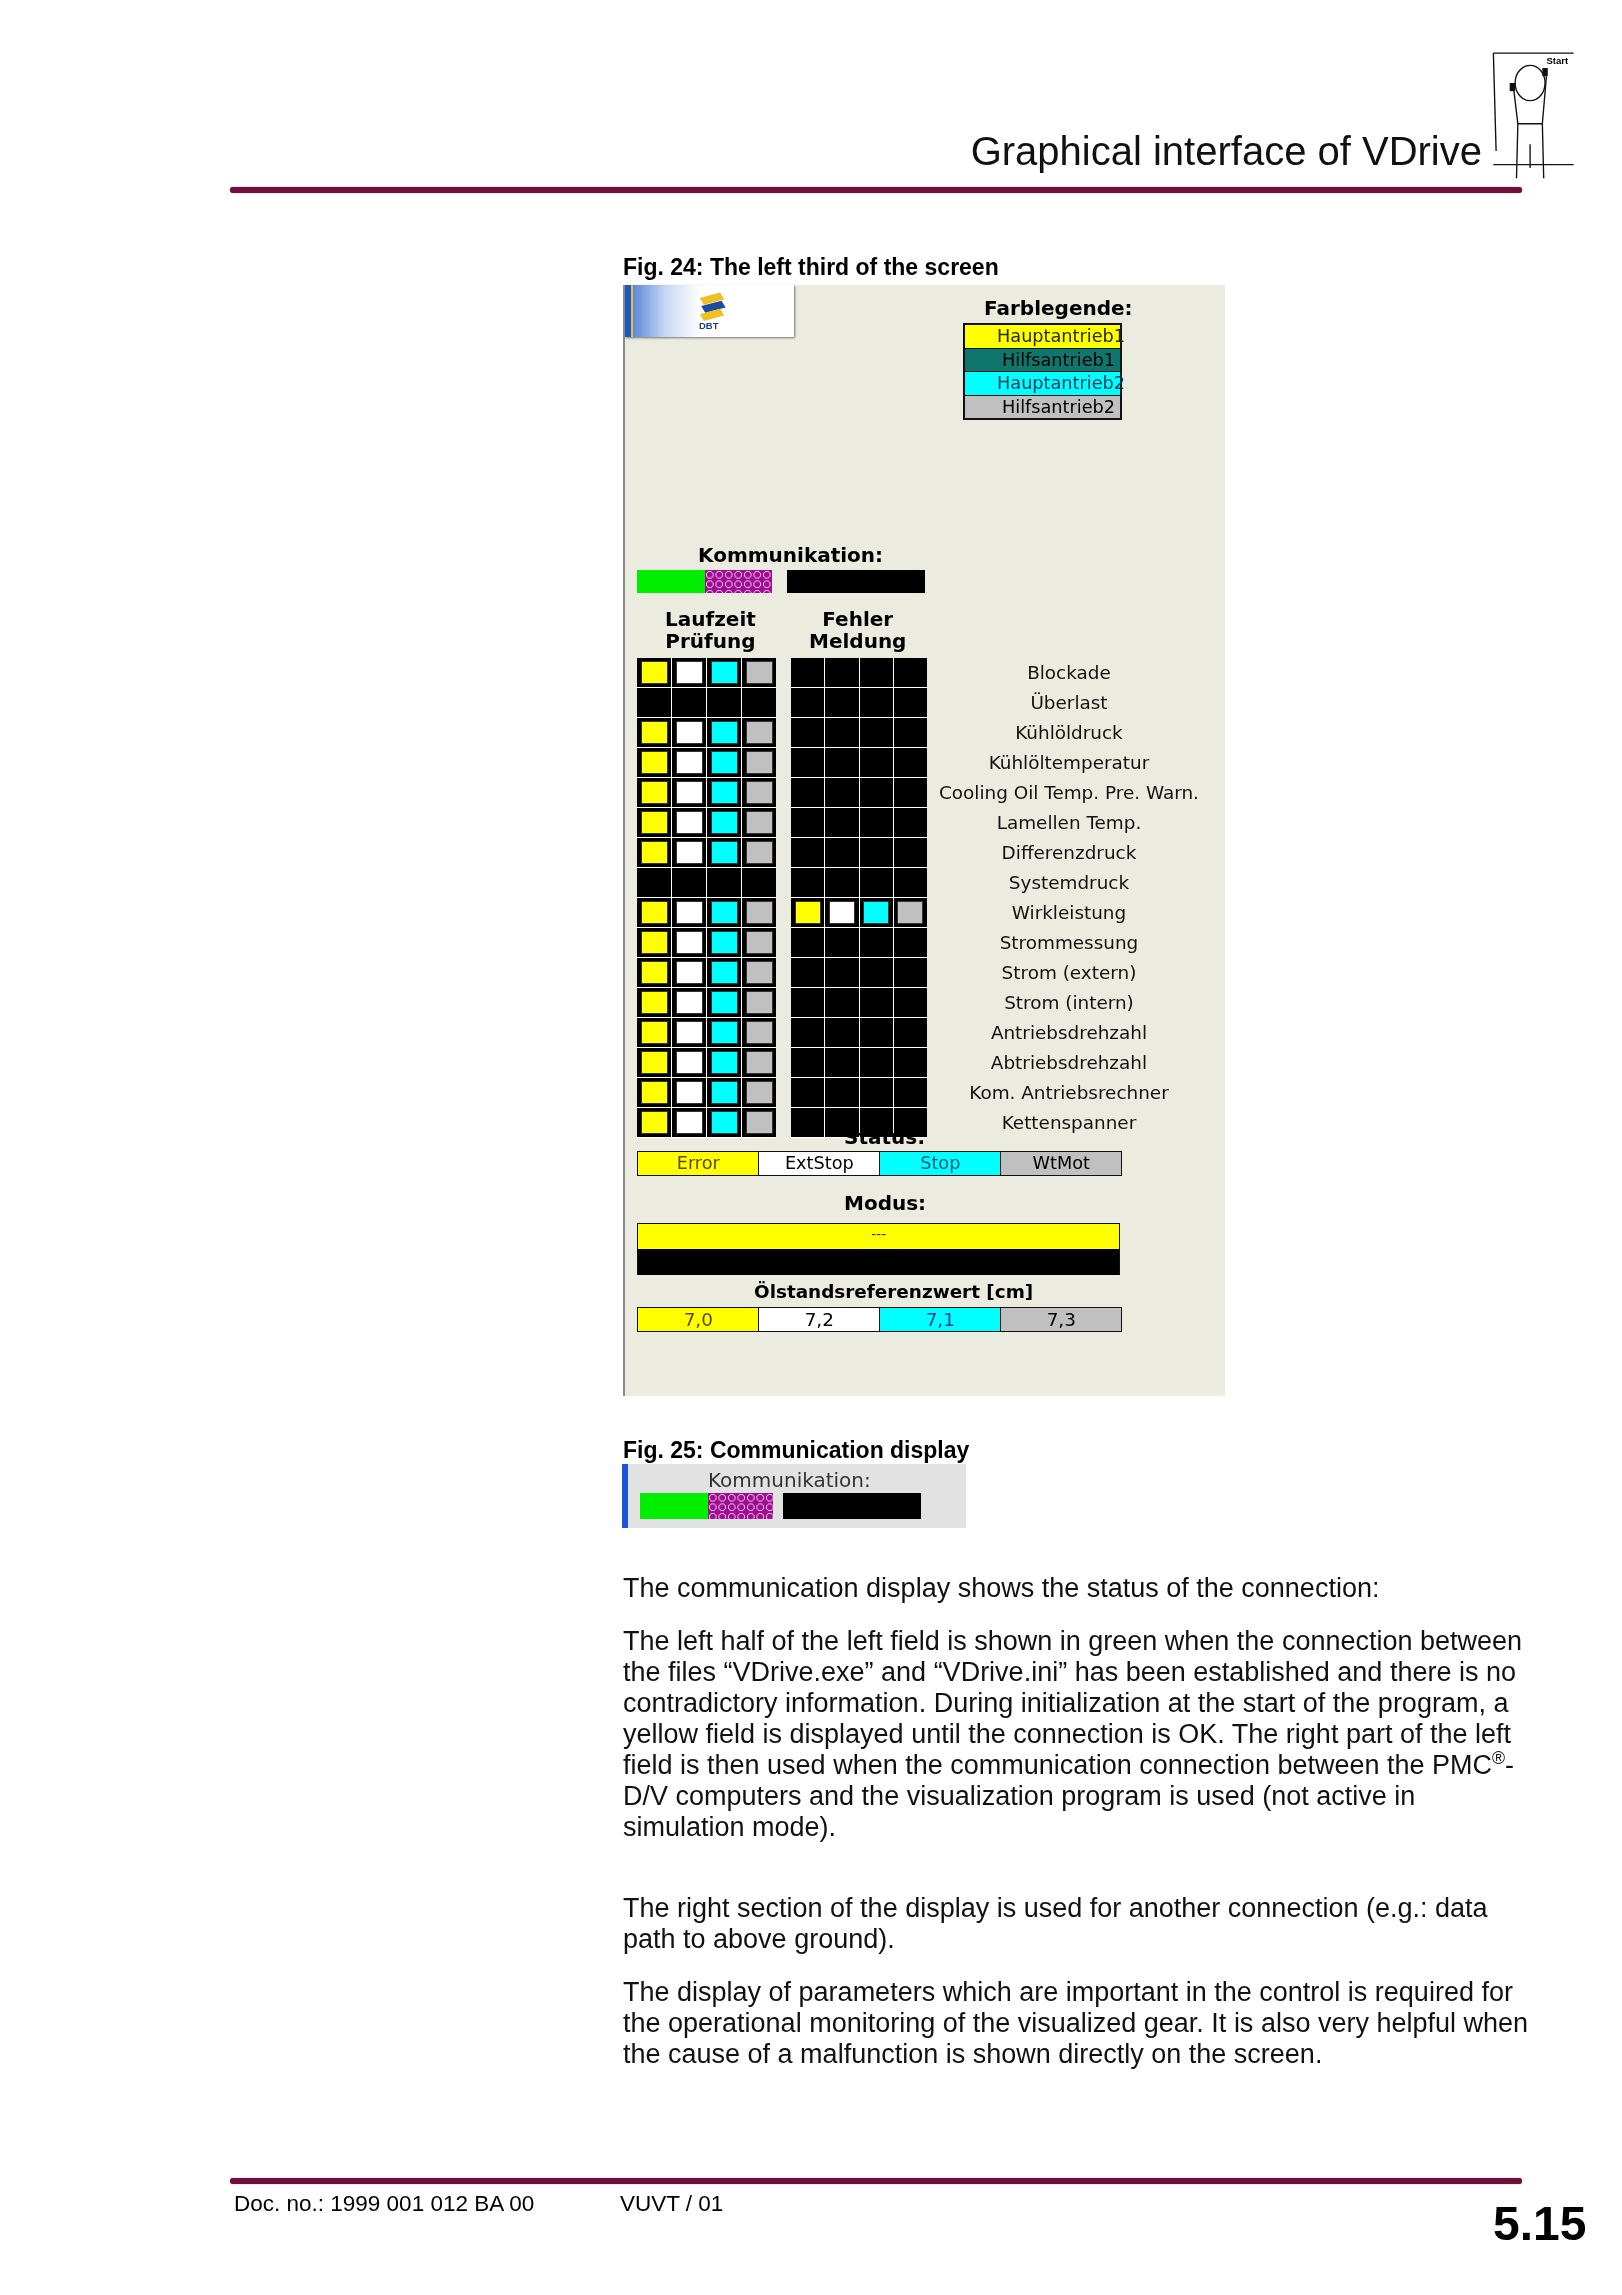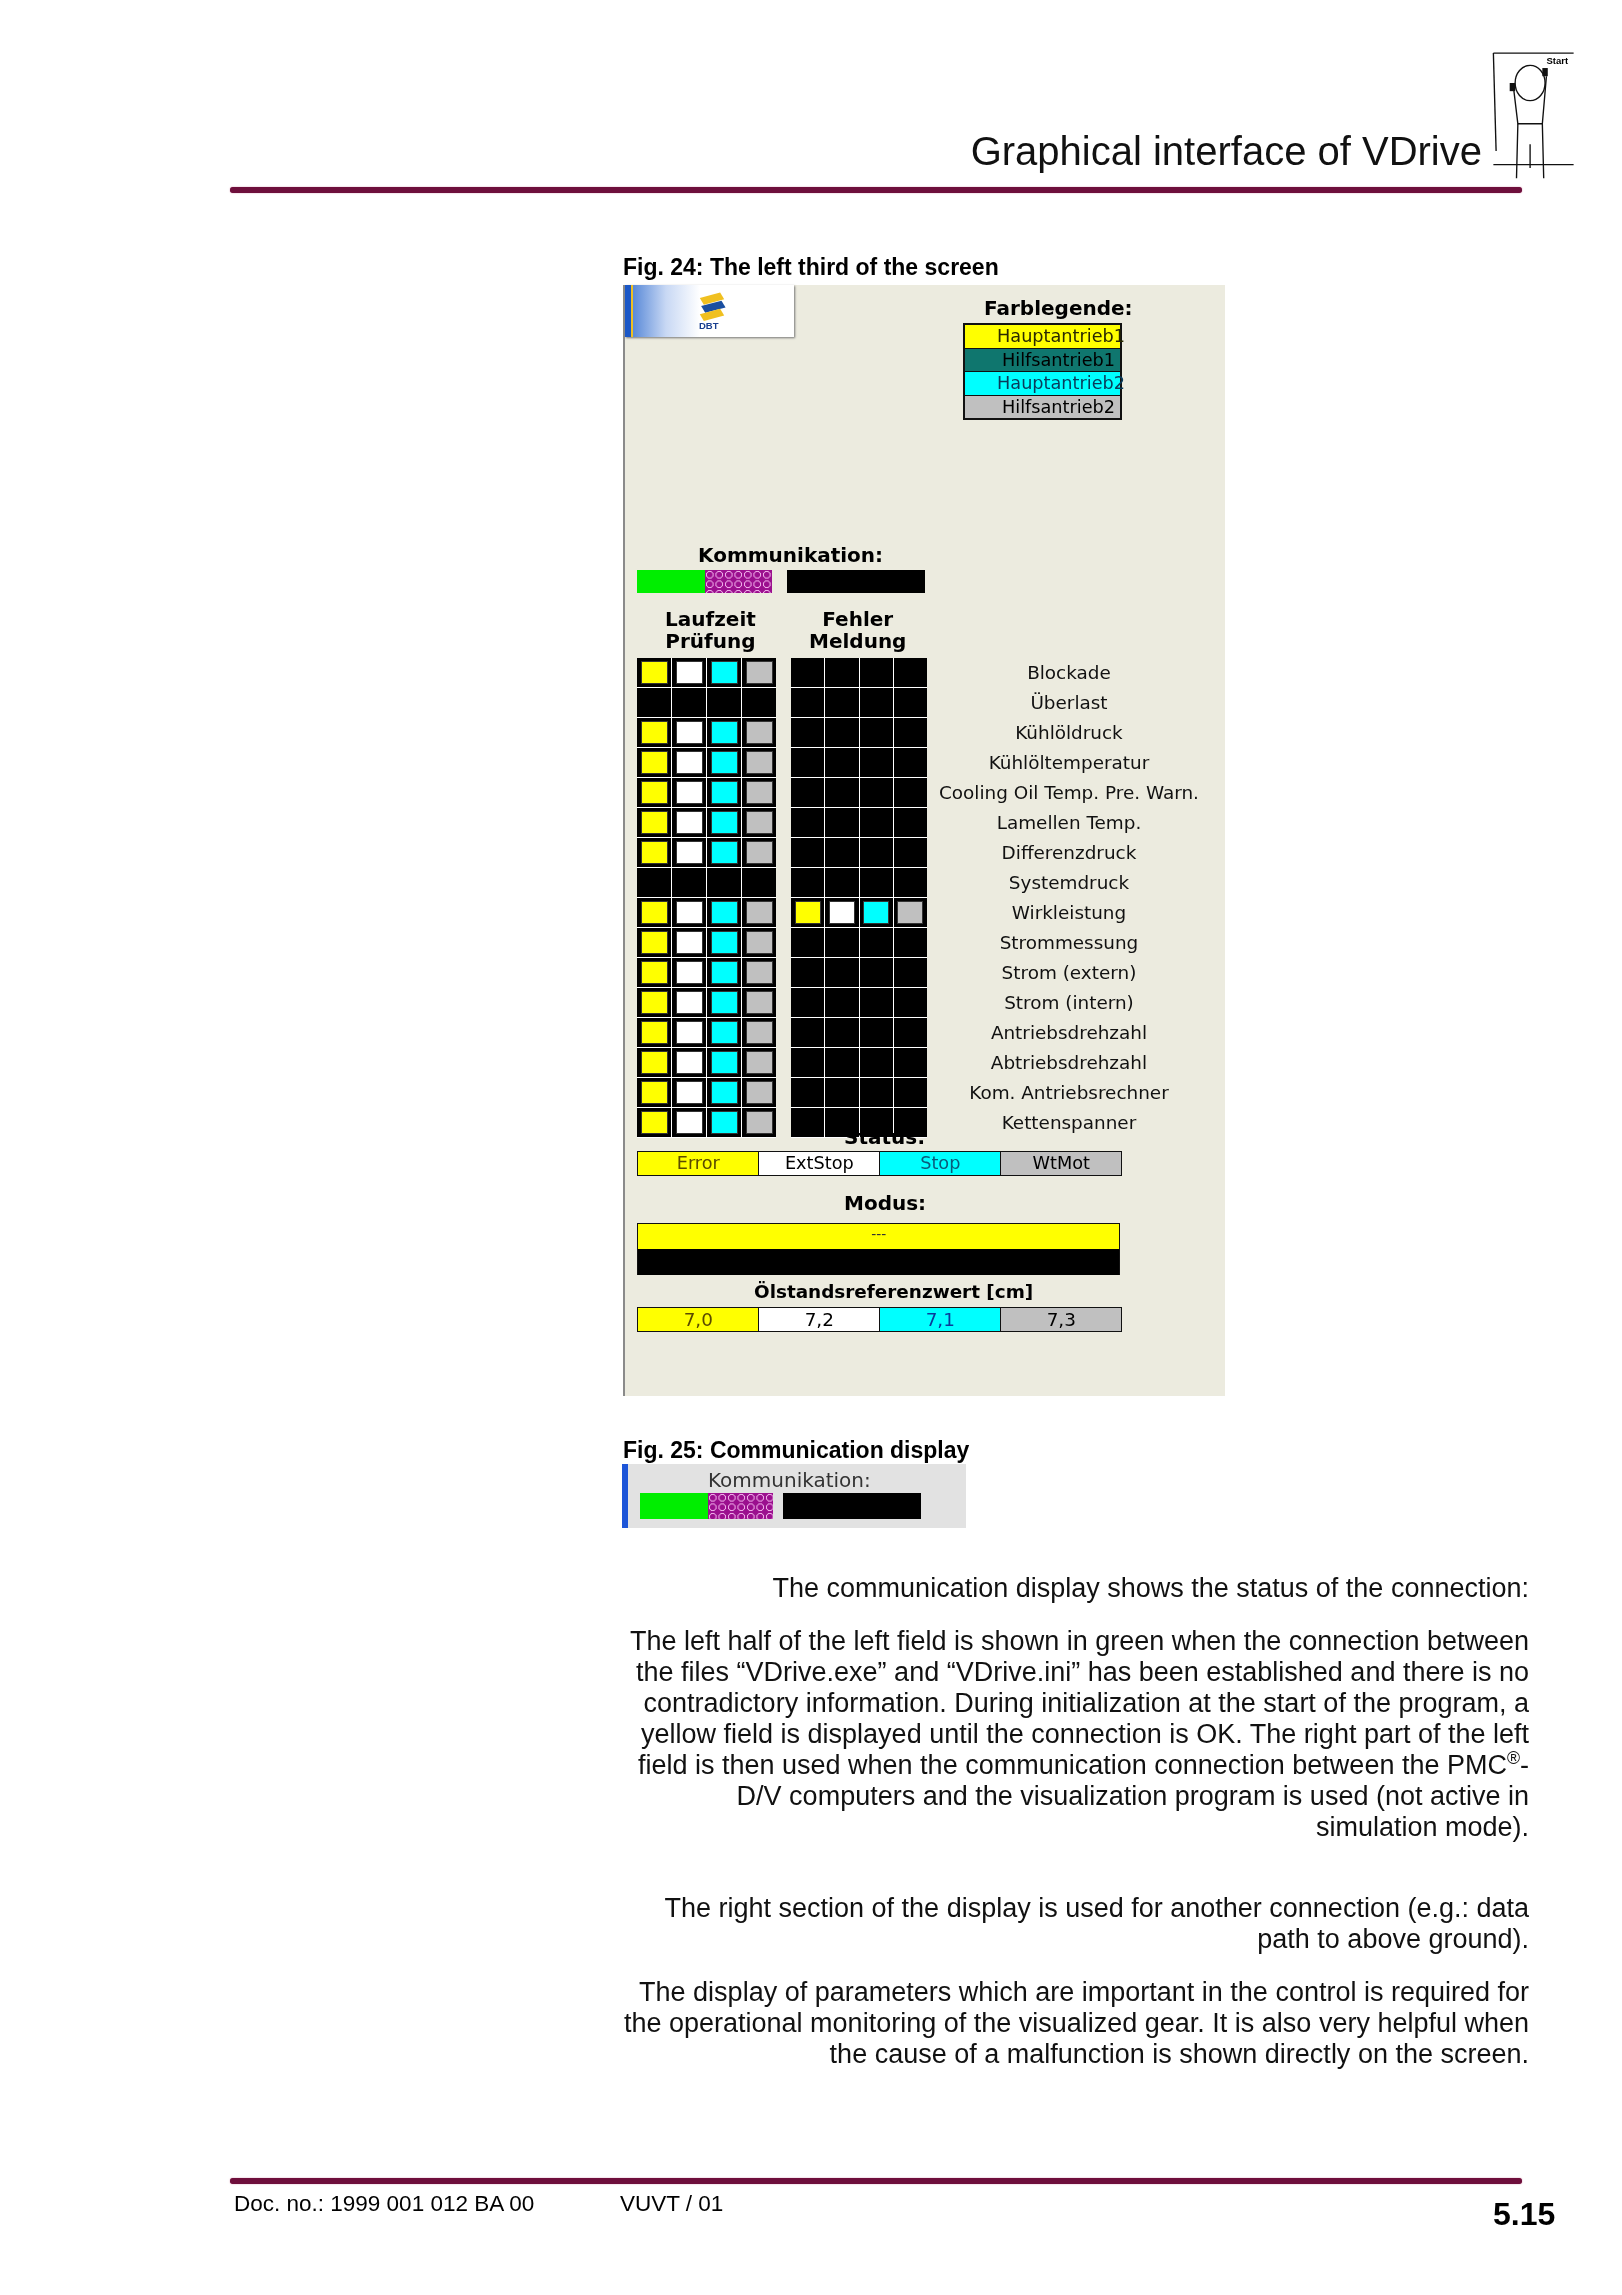--- a/index.html
+++ b/index.html
@@ -83,28 +83,28 @@
                 border-left: 6.8px solid #1d55d8; }
   .comm-title { position: absolute; left: 80px; top: 4.1px; font-family: "DejaVu Sans", sans-serif; font-size: 20px; color: #333; }
   .comm-seg { position: absolute; top: 29px; height: 26px; }
   .c-green { left: 11.6px; width: 68px; background: #00ee00; }
   .c-hatch { left: 80px; width: 65px; background-color: #9b0f8e;
              background-image: radial-gradient(circle, #9b0f8e 40%, #f4b6ee 45%, #f4b6ee 55%, #9b0f8e 60%);
              background-size: 9.5px 9.5px; }
   .c-black { left: 155px; width: 138px; background: #000; }
 
   
-  .body-text { position: absolute; left: 623px; width: 906px; font-size: 27px; line-height: 31px; color: #111; text-align: right; }
+  .body-text { position: absolute; left: 623px; width: 906px; font-size: 27px; line-height: 31px; color: #111; }
   .body-text p { margin: 0; }
   sup { font-size: 17.7px; line-height: 0; }
 
   
   .footer-doc { position: absolute; left: 234px; top: 2191px; font-size: 22.5px; }
   .footer-ver { position: absolute; left: 620px; top: 2191px; font-size: 22.5px; }
-  .footer-page { position: absolute; left: 1493px; top: 2196px; font-size: 32px; font-weight: bold; }
+  .footer-page { position: absolute; left: 1493px; top: 2196px; font-size: 48px; font-weight: bold; }
 </style>
 </head>
 <body>
 
 <div class="page-title">Graphical interface of VDrive</div>
 <svg class="mascot" viewBox="0 0 130 200">
   <line x1="6" y1="6" x2="124" y2="6" stroke="#111" stroke-width="2"></line>
   <line x1="6" y1="6" x2="10" y2="150" stroke="#111" stroke-width="2"></line>
   <line x1="6" y1="170" x2="124" y2="170" stroke="#111" stroke-width="2"></line>
   <text x="84" y="22" font-size="14" font-family="Liberation Sans, sans-serif" font-weight="bold">Start</text>

